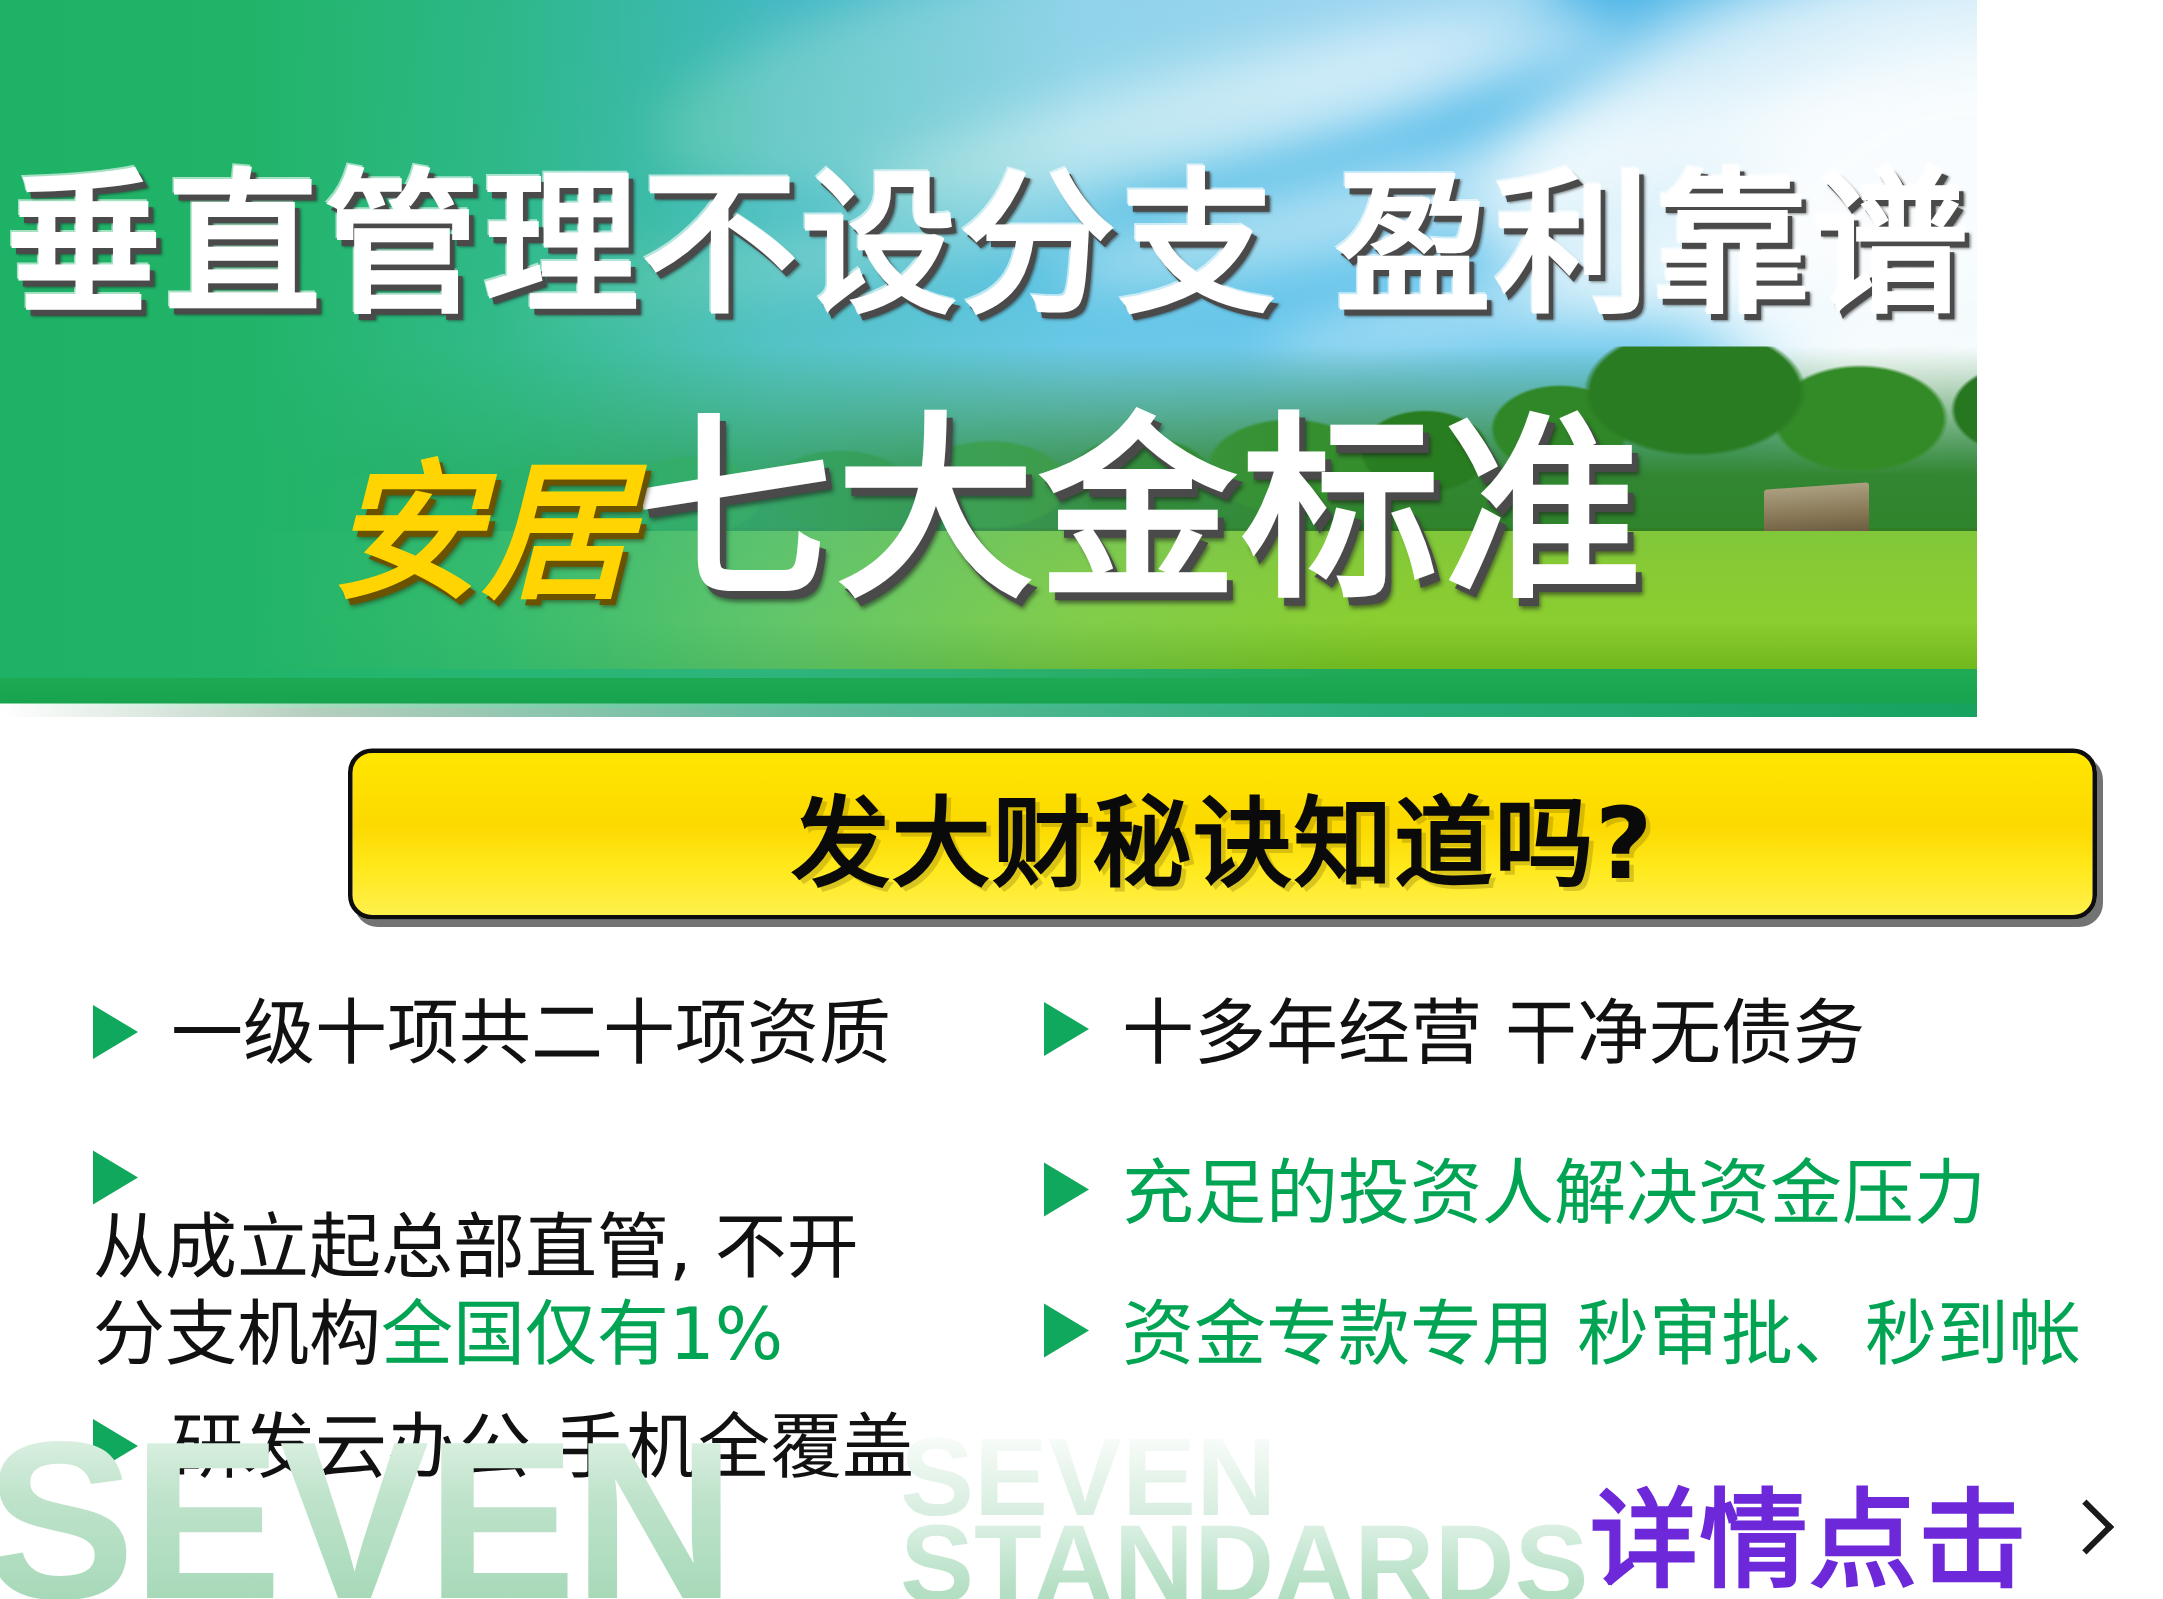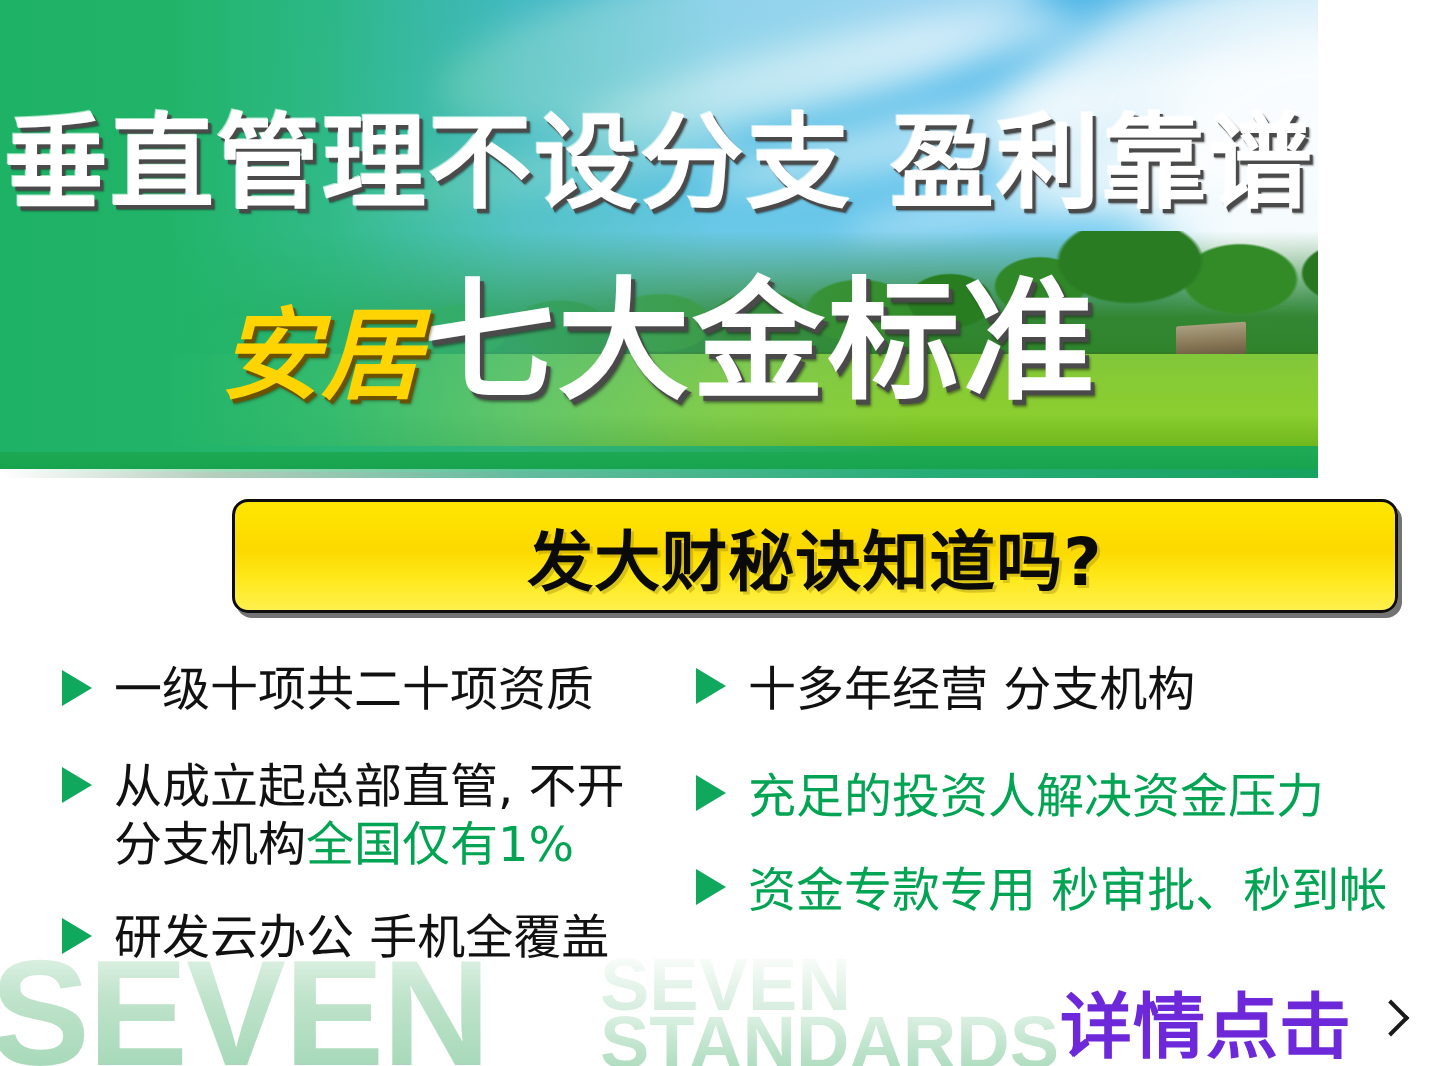--- a/index.html
+++ b/index.html
@@ -161,21 +161,21 @@
   }
   .feat-text{
     font-family:"DejaVu Sans","Liberation Sans",sans-serif;
     font-size:48px; font-weight:normal; line-height:1.22;
     color:#111111; letter-spacing:0px;
   }
   .feat-text.green{ color:#00a452; }
   .hl{ color:#00a452; }
 
   .col-left .f1{ margin-bottom:38px; }
-  .col-left .f2{ margin-bottom:34px; }
+  .col-left .f2{ margin-bottom:16px;flex-direction:column; }
   .col-right .f1{ margin-bottom:48px; }
   .col-right .f2{ margin-bottom:36px; }
   .col-right .tri{ margin-top:8px; }
 
   
   .wm{
     position:absolute; left:0; bottom:0; width:1100px; height:140px;
     pointer-events:none; user-select:none;
   }
   .wm-seven{
@@ -276,21 +276,21 @@
       <span class="tri"></span>
       <span class="feat-text">研发云办公  手机全覆盖</span>
     </div>
 
   </div>
 
   <div class="col col-right">
 
     <div class="feat f1">
       <span class="tri"></span>
-      <span class="feat-text">十多年经营  分支机构</span>
+      <span class="feat-text">十多年经营  干净无债务</span>
     </div>
 
     <div class="feat f2">
       <span class="tri"></span>
       <span class="feat-text green">充足的投资人解决资金压力</span>
     </div>
 
     <div class="feat f3">
       <span class="tri"></span>
       <span class="feat-text green">资金专款专用  秒审批、秒到帐</span>

